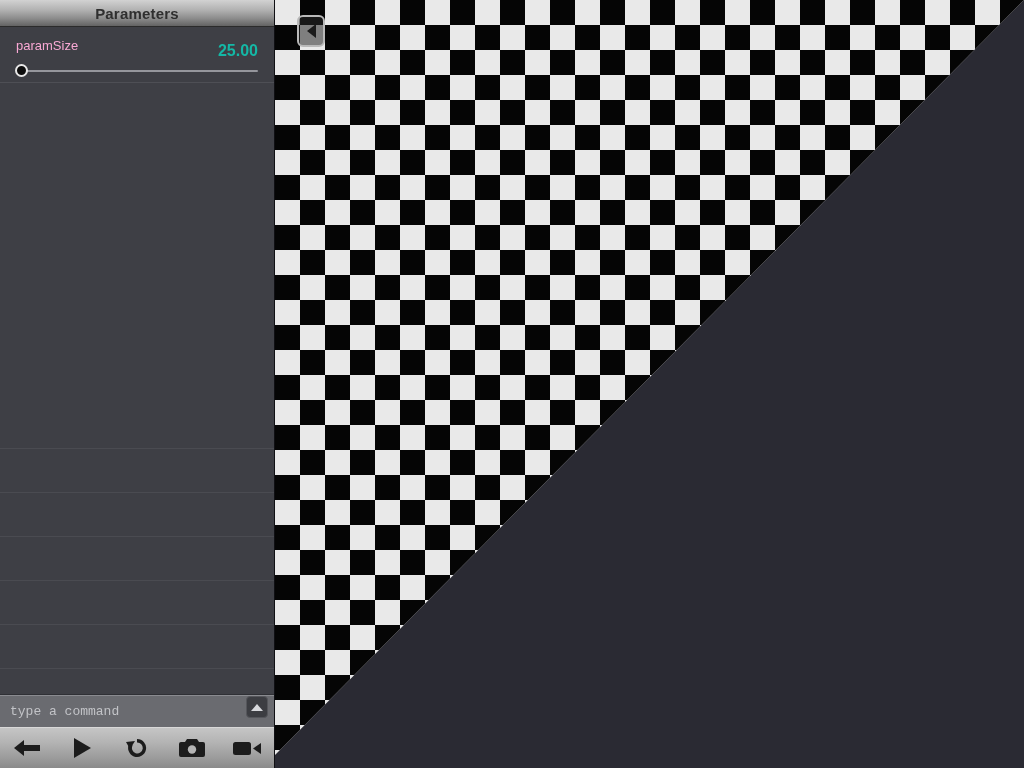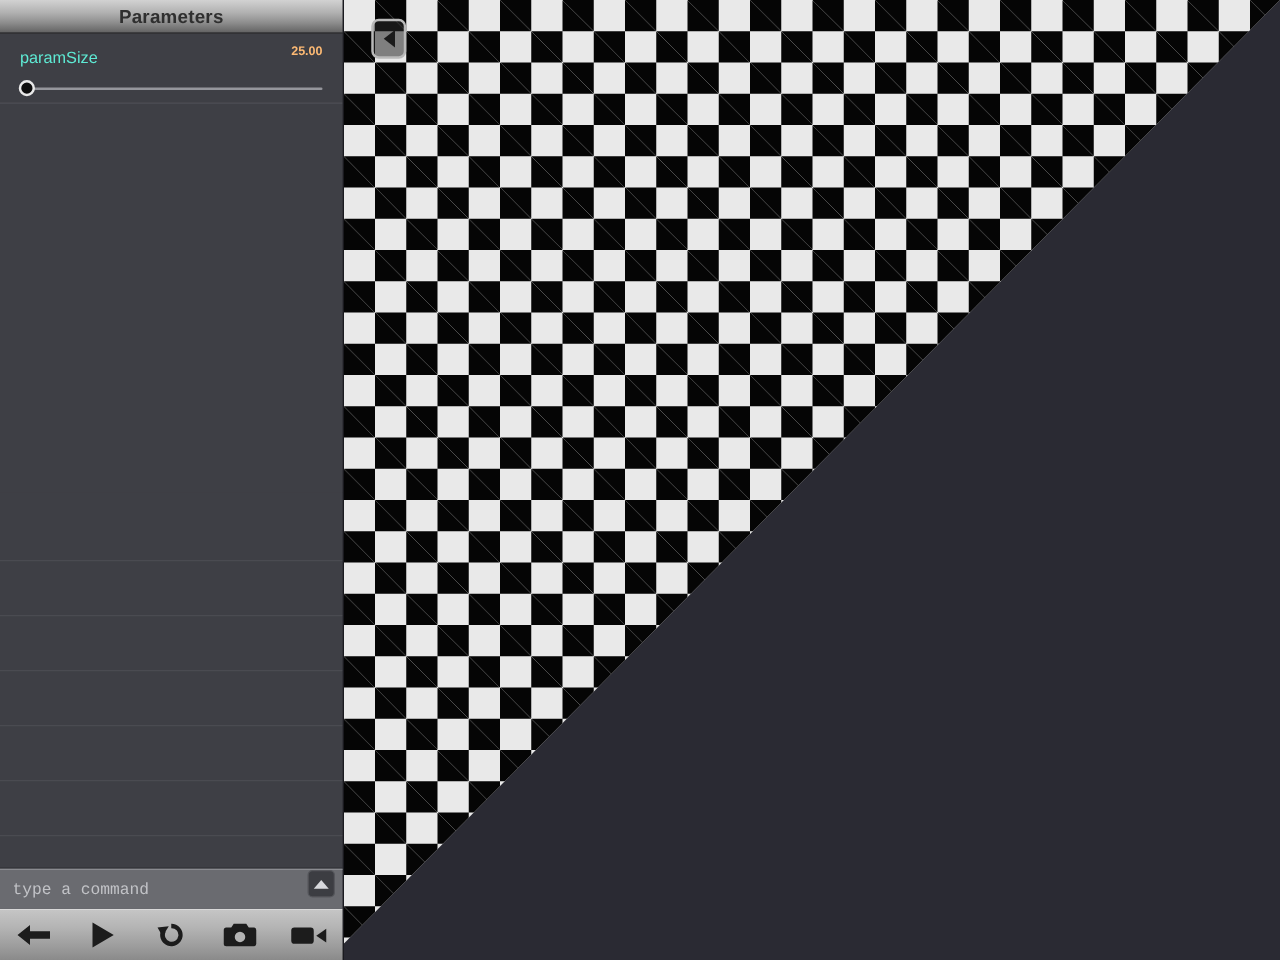--- a/index.html
+++ b/index.html
@@ -145,29 +145,29 @@
     height: 56px;
     box-sizing: border-box;
     border-bottom: 1px solid #4e4f55;
     padding: 0 16px;
   }
   .param-label {
     position: absolute;
     left: 16px;
     top: 11px;
     font-size: 13px;
-    color: #5eead4;
+    color: #f9a8d4;
   }
   .param-value {
     position: absolute;
     right: 16px;
-    top: 9px;
-    font-size: 10px;
+    top: 15px;
+    font-size: 16px;
     font-weight: bold;
-    color: #fdba74;
+    color: #14b8a6;
   }
   .slider {
     position: absolute;
     left: 16px;
     right: 16px;
     top: 37px;
     height: 14px;
   }
   .slider .track {
     position: absolute;

